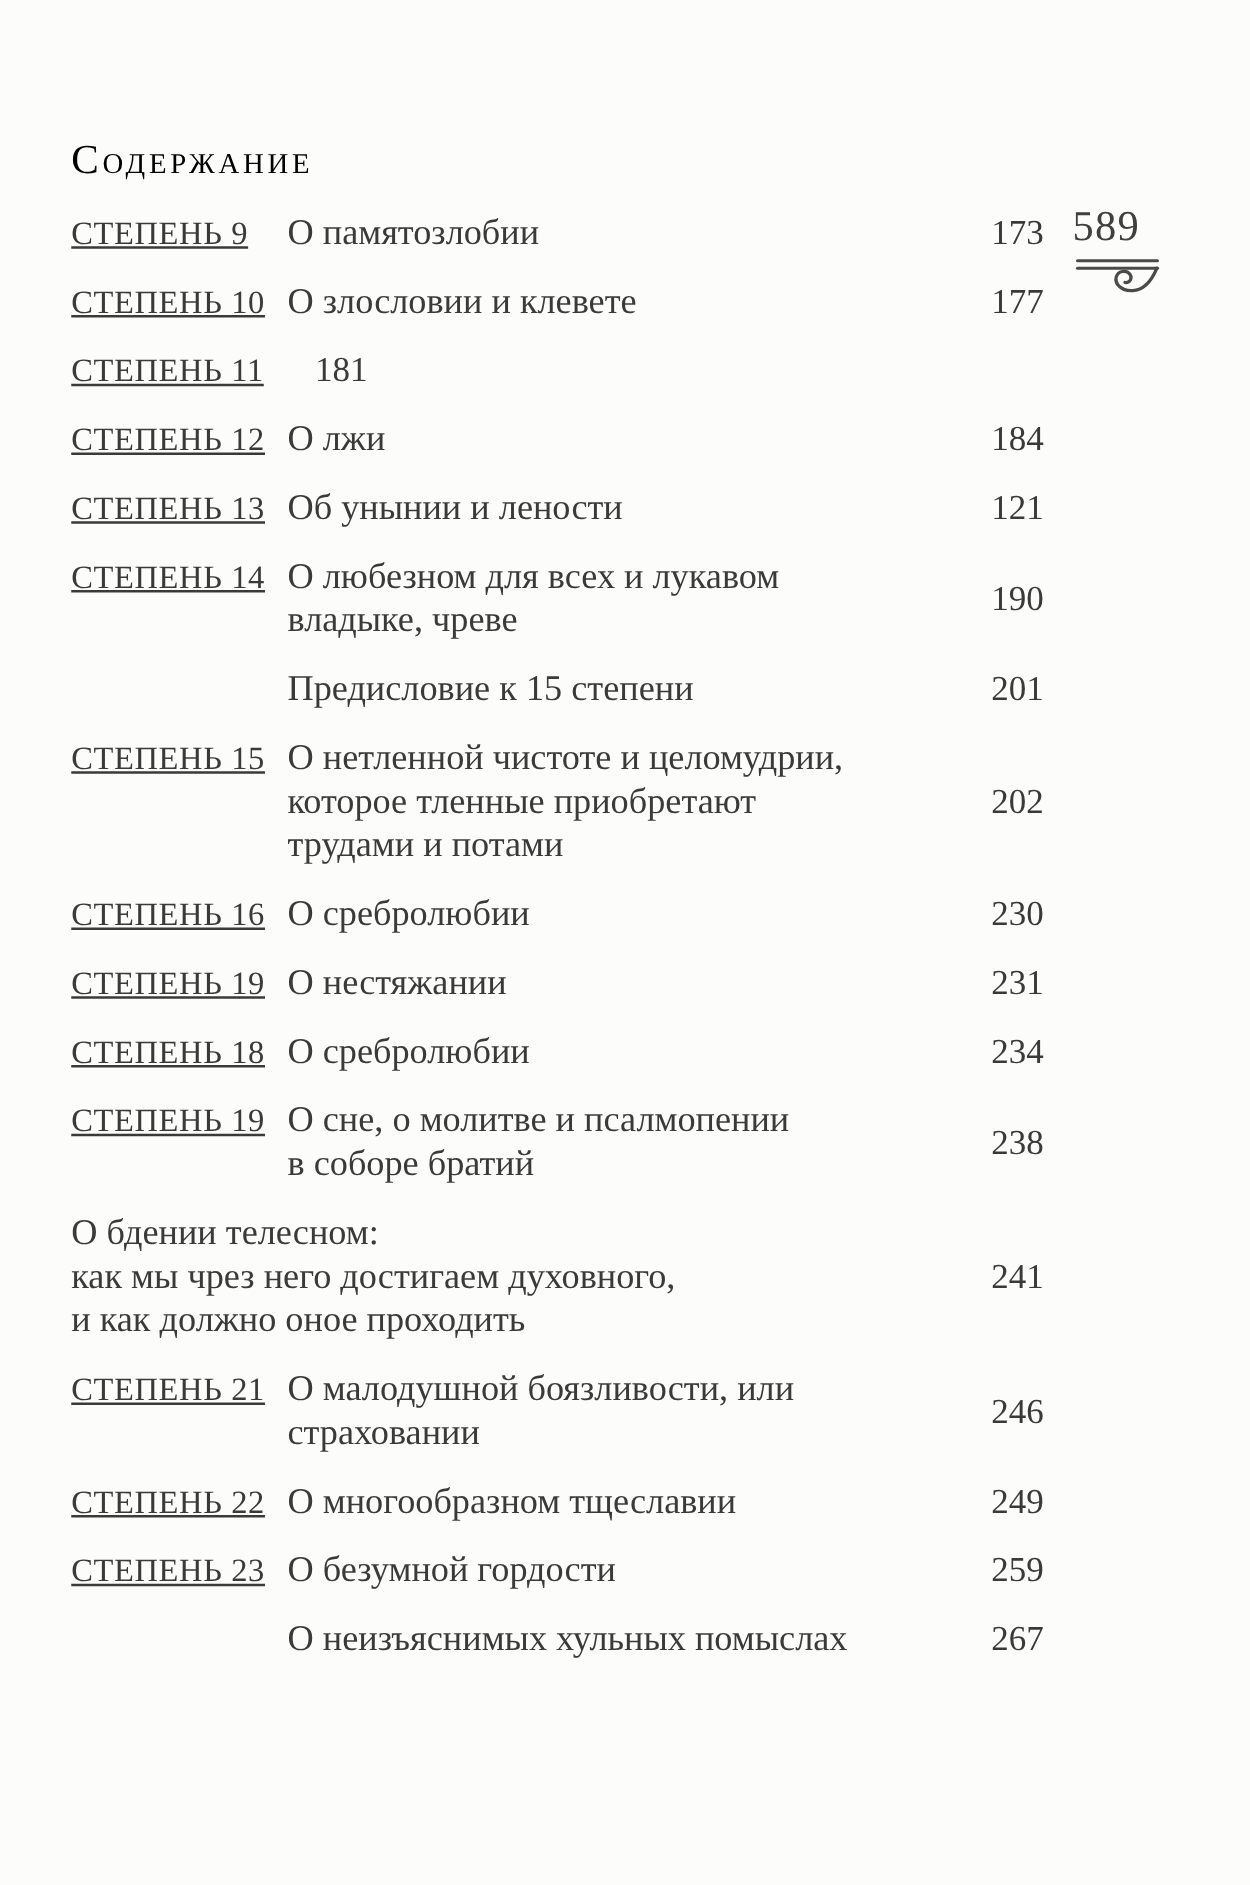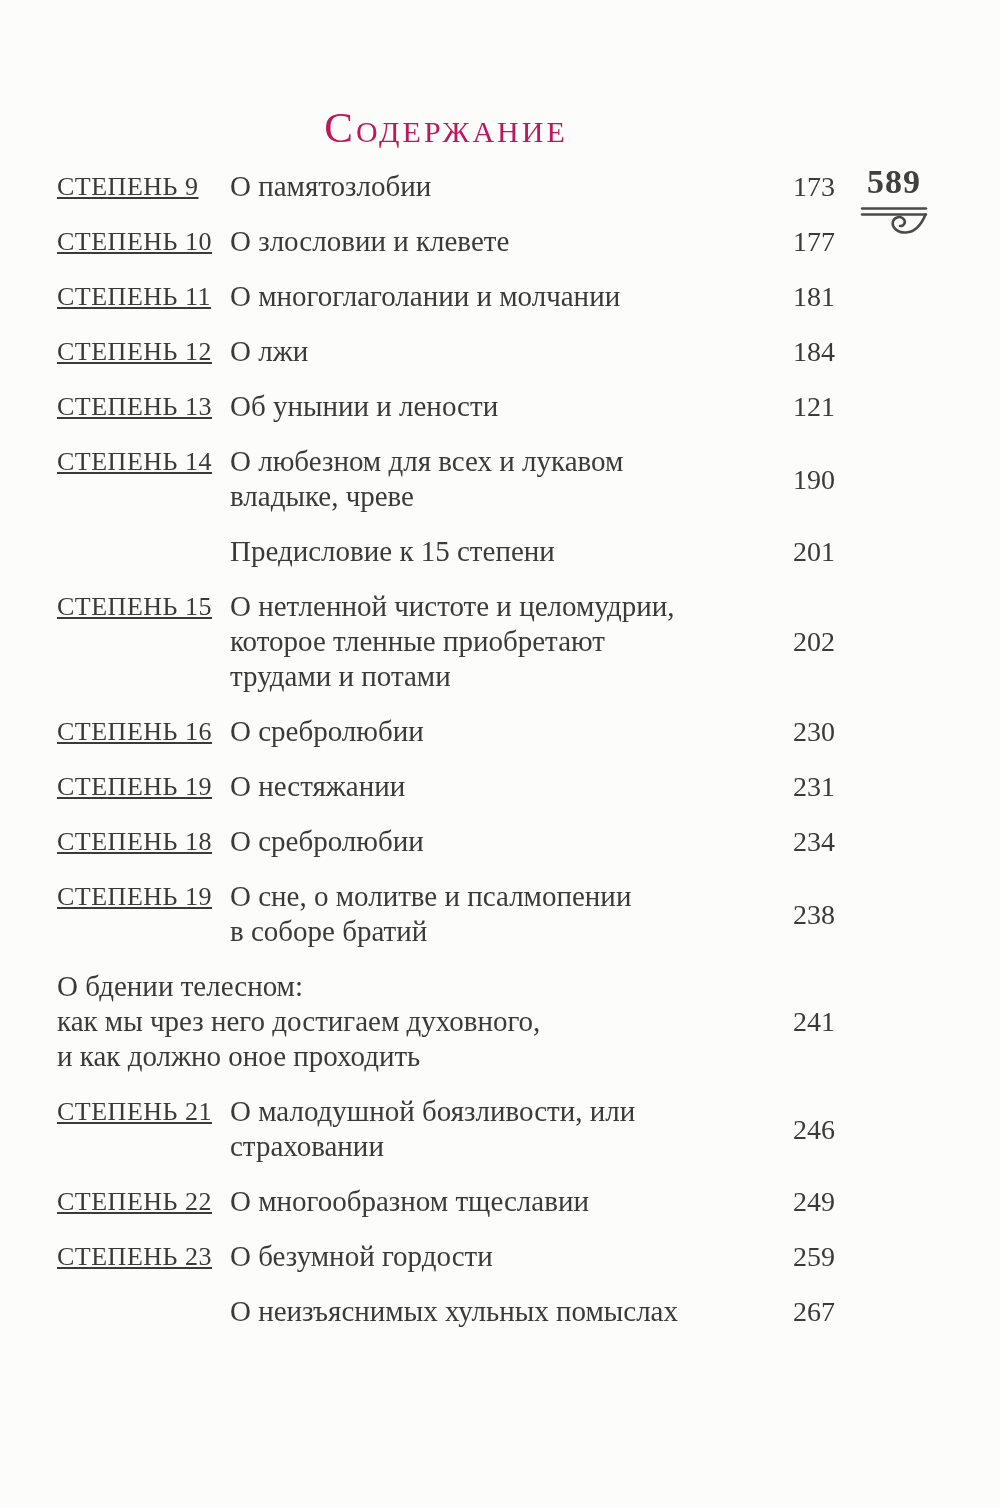--- a/index.html
+++ b/index.html
@@ -15,26 +15,26 @@
     margin:0 auto;
     background:var(--paper);
     color:var(--ink);
     font-family:"Liberation Serif","DejaVu Serif",serif;
     overflow:hidden;
   }
   .content{
     padding:106px 165px 0 57px; 
   }
   .page-title{
-    text-align:center;
+    text-align:left;
     font-variant:small-caps;
-    font-size:43px;
+    font-size:33px;
     letter-spacing:3px;
     line-height:44px;
-    color:#be185d;
+    color:#000000;
   }
   .toc-list{
     margin-top:19px;
   }
   .entry{
     display:flex;
     margin-bottom:20px;
   }
   .entry-label{
     flex:none;
@@ -62,22 +62,21 @@
     width:64px;
     text-align:right;
     font-size:28px;
     line-height:35px;
   }
   .folio{
     position:absolute;
     top:163px;
     right:70px;
     width:72px;
-    text-align:center;
-    font-weight:bold;
+    text-align:left;
   }
   .folio-number{
     font-size:34px;
     line-height:38px;
     letter-spacing:1px;
     color:#404040;
   }
   .folio-ornament{
     margin-top:4px;
   }
@@ -106,23 +105,20 @@
     <div class="entry-main">
       <div class="entry-titles">
               <div class="title-line">О злословии и клевете</div>
             </div>
       <div class="entry-page">177</div>
     </div>
   </div>
         <div class="entry">
     <div class="entry-label">СТЕПЕНЬ 11</div>
     <div class="entry-main">
-      <div class="entry-titles">
-              <div class="title-line">О многоглаголании и молчании</div>
-            </div>
       <div class="entry-page">181</div>
     </div>
   </div>
         <div class="entry">
     <div class="entry-label">СТЕПЕНЬ 12</div>
     <div class="entry-main">
       <div class="entry-titles">
               <div class="title-line">О лжи</div>
             </div>
       <div class="entry-page">184</div>

